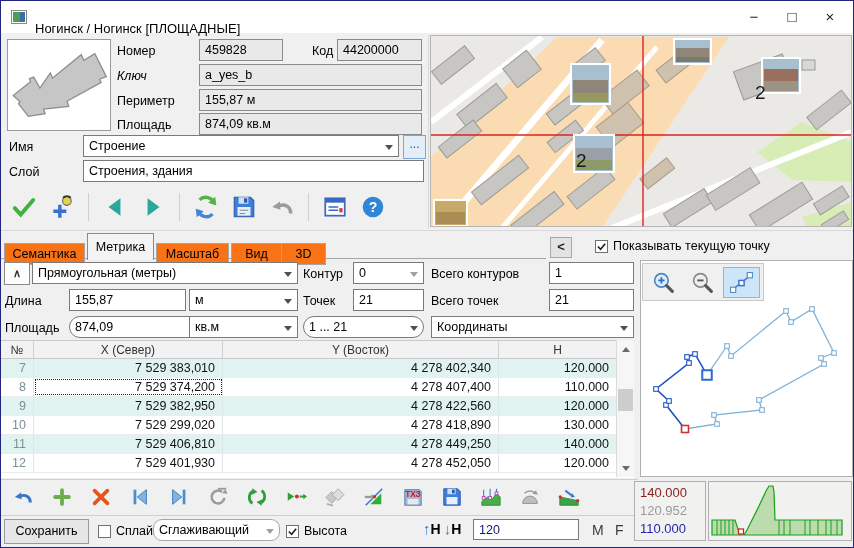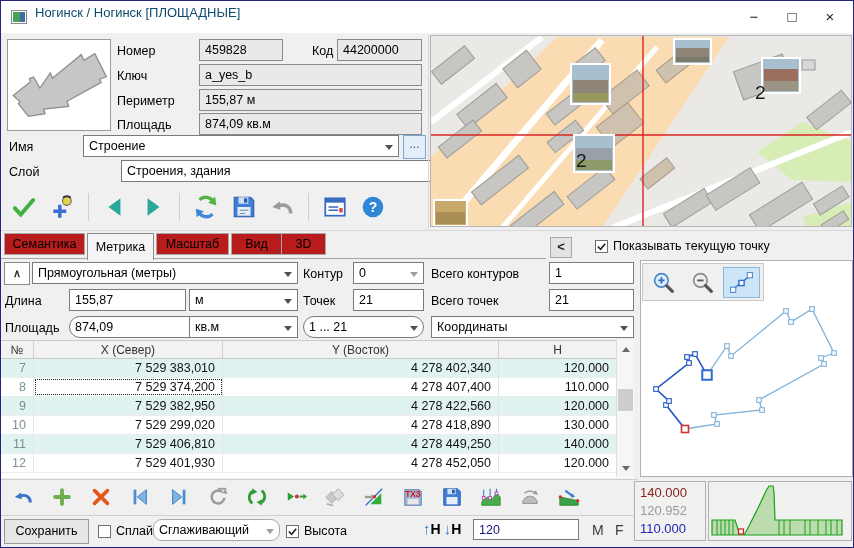--- a/index.html
+++ b/index.html
@@ -1,42 +1,42 @@
 <!DOCTYPE html>
 <html><head>
 <meta charset="utf-8">
 <style>
   html,body{margin:0;padding:0;}
   body{width:854px;height:548px;font-family:"Liberation Sans",sans-serif;font-size:12px;color:#000;}
   .window{position:absolute;inset:0;width:852px;height:546px;border:1px solid #24247e;background:#f0f0f0;overflow:hidden;}
   
   .titlebar{position:absolute;left:0;top:0;width:100%;height:32px;background:#fff;}
   .appicon{position:absolute;left:10px;top:9px;width:16px;height:14px;}
-  .title{position:absolute;left:34px;top:4px;font-size:13px;color:#0c4a6e;white-space:nowrap;}
+  .title{position:absolute;left:34px;top:20px;font-size:13px;color:#000000;white-space:nowrap;}
   .wbtns{position:absolute;right:4px;top:2px;display:flex;}
   .wbtn{width:38px;height:28px;text-align:center;line-height:28px;font-size:15px;color:#222;cursor:default;}
   
   .preview-box{position:absolute;left:6px;top:38px;width:102px;height:90px;background:#fff;border:1px solid #9a9a9a;}
   .lbl{position:absolute;font-size:12.5px;color:#000;white-space:nowrap;}
   .fld{position:absolute;border:1px solid #8a8a8a;background:#e9e9e9;font-size:12.5px;padding:3px 5px 0 5px;box-sizing:border-box;height:22px;white-space:nowrap;overflow:hidden;}
   .fldw{background:#fff;border:1px solid #7a7a7a;}
   .combo{position:absolute;background:#fff;border:1px solid #7a7a7a;font-size:12.5px;padding:3px 18px 0 5px;box-sizing:border-box;height:22px;white-space:nowrap;overflow:hidden;}
   .chev{position:absolute;right:5px;top:9px;width:0;height:0;border:4px solid transparent;border-top:5px solid #505050;}
   .chev.gray{border-top-color:#a0a0a0;}
   .more-btn{position:absolute;left:402px;top:134px;width:21px;height:22px;background:#e3eef9;border:1px solid #7aa7d4;text-align:center;line-height:16px;font-size:12px;color:#2a5d9e;}
   
   .toolbar{position:absolute;display:flex;align-items:center;}
   .tbtn{width:34px;height:32px;display:flex;align-items:center;justify-content:center;}
   .tbtn svg{width:26px;height:26px;}
   .tbtn.small{width:28px;height:28px;}
   .tbtn.small svg{width:22px;height:22px;}
   .tsep{width:1px;height:28px;background:#cfcfcf;margin:0 5px;}
   
   .tabbar{position:absolute;left:0;top:231px;width:545px;height:27px;border-bottom:1px solid #a6a6a6;box-sizing:border-box;}
-  .tab{position:absolute;top:1px;height:22px;background:#b91c1c;border:1px solid #a6a6a6;box-sizing:border-box;text-align:center;font-size:12.5px;padding-top:3px;}
+  .tab{position:absolute;top:11px;height:22px;background:#f97316;border:1px solid #a6a6a6;box-sizing:border-box;text-align:center;font-size:12.5px;padding-top:3px;}
   .tab.active{top:1px;height:27px;background:#f4f4f4;border-color:#8a8a8a;border-bottom:none;padding-top:6px;z-index:3;}
   .back-btn{position:absolute;left:549px;top:236px;width:22px;height:21px;background:#e3e3e3;border:1px solid #a8a8a8;box-sizing:border-box;text-align:center;font-weight:bold;font-size:13px;line-height:18px;color:#222;}
   
   .cb{display:inline-block;width:13px;height:13px;background:#fff;border:1px solid #707070;box-sizing:border-box;vertical-align:middle;position:relative;}
   .cb svg{position:absolute;left:0;top:0;width:11px;height:11px;visibility:hidden;}
   .cb.checked svg{visibility:visible;}
   .cb-row{position:absolute;display:flex;align-items:center;gap:5px;font-size:12.5px;white-space:nowrap;}
   
   .metric{position:absolute;left:0;top:259px;width:637px;height:80px;}
   .collapse-btn{position:absolute;left:3px;top:2px;width:26px;height:23px;background:#fdfdfd;border:1px solid #8a8a8a;box-sizing:border-box;text-align:center;font-size:11px;font-weight:bold;color:#333;line-height:20px;}
@@ -110,37 +110,37 @@
     <svg id="preview-svg" width="100%" height="100%" viewBox="643 298 195 140" preserveAspectRatio="xMidYMid meet">
         <polygon points="682,428 663,404 666,400 653,388 686,362 684,356 692,353 704,374 724,345 728,355 783,310 788,321 809,308 831,352 818,357 821,363 756,399 759,409 711,414 714,423" fill="#c6c6c6" stroke="#8f8f8f" stroke-width="2.5"></polygon>
       </svg>
   </div>
 
   <span class="lbl" style="left:116px;top:43px;">Номер</span>
   <div class="fld" style="left:198px;top:38px;width:84px;">459828</div>
   <span class="lbl" style="left:311px;top:43px;">Код</span>
   <div class="fld" style="left:336px;top:38px;width:85px;">44200000</div>
 
-  <span class="lbl" style="left:116px;top:68px;">Ключ</span>
+  <span class="lbl" style="left:116px;top:68px;font-style:italic;">Ключ</span>
   <div class="fld" style="left:198px;top:63px;width:223px;">a_yes_b</div>
 
   <span class="lbl" style="left:116px;top:93px;">Периметр</span>
   <div class="fld" style="left:198px;top:88px;width:223px;">155,87 м</div>
 
   <span class="lbl" style="left:116px;top:117px;">Площадь</span>
   <div class="fld" style="left:198px;top:112px;width:223px;">874,09 кв.м</div>
 
   <span class="lbl" style="left:8px;top:139px;">Имя</span>
   <div class="combo" style="left:82px;top:134px;width:316px;">
     <span>Строение</span><span class="chev"></span>
   </div>
   <div class="more-btn">...</div>
 
   <span class="lbl" style="left:8px;top:164px;">Слой</span>
-  <div class="fld fldw" style="left:82px;top:159px;width:341px;margin-left:38px;">Строения, здания</div>
+  <div class="fld fldw" style="left:82px;top:159px;width:341px;">Строения, здания</div>
 
   <div class="toolbar" id="top-toolbar" style="left:6px;top:187px;height:38px;gap:4px;">
       <div class="tbtn">
         <svg viewBox="0 0 24 24">
           <path d="M3.5 13l5.5 6L20.5 5.5" fill="none" stroke="#3fb23f" stroke-width="3.6" stroke-linecap="round"></path>
         </svg>
       </div>
       <div class="tbtn">
         <svg viewBox="0 0 24 24">
           <path d="M4 16h12M10 10v12" stroke="#3a6fd8" stroke-width="3.2"></path>

